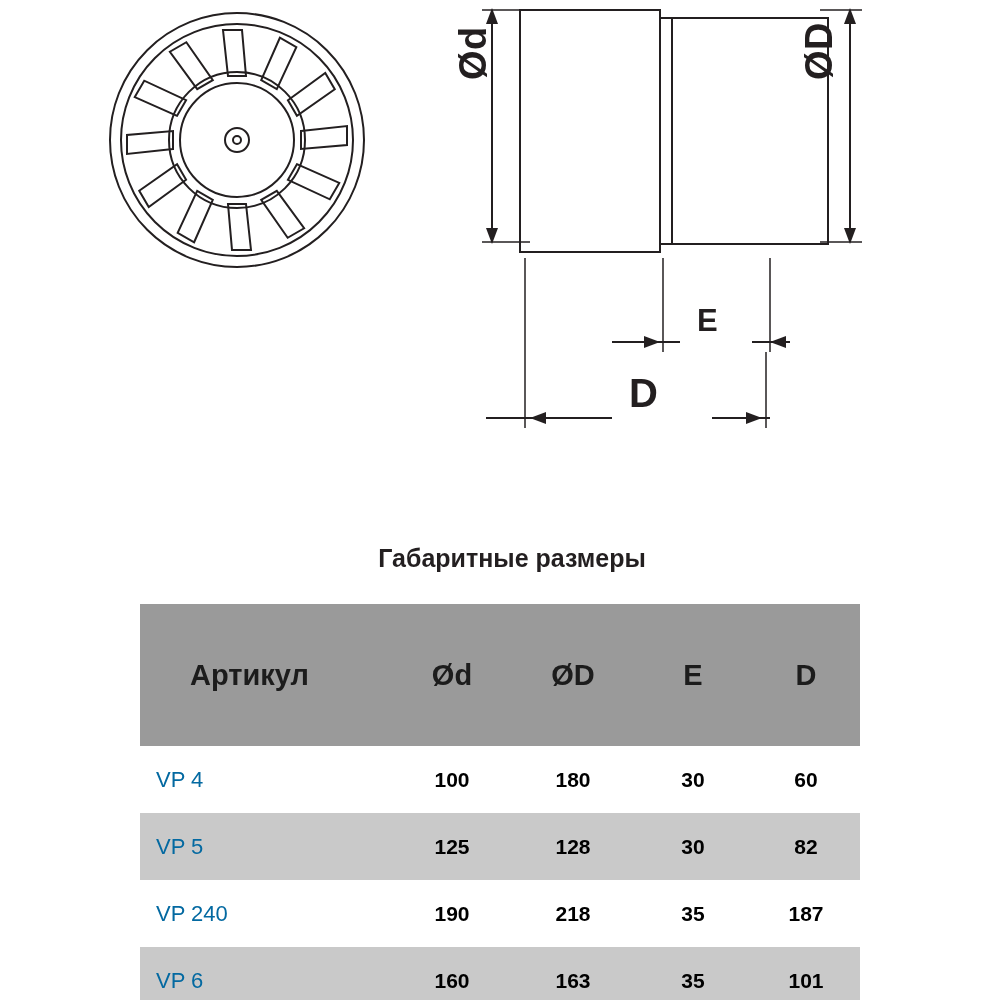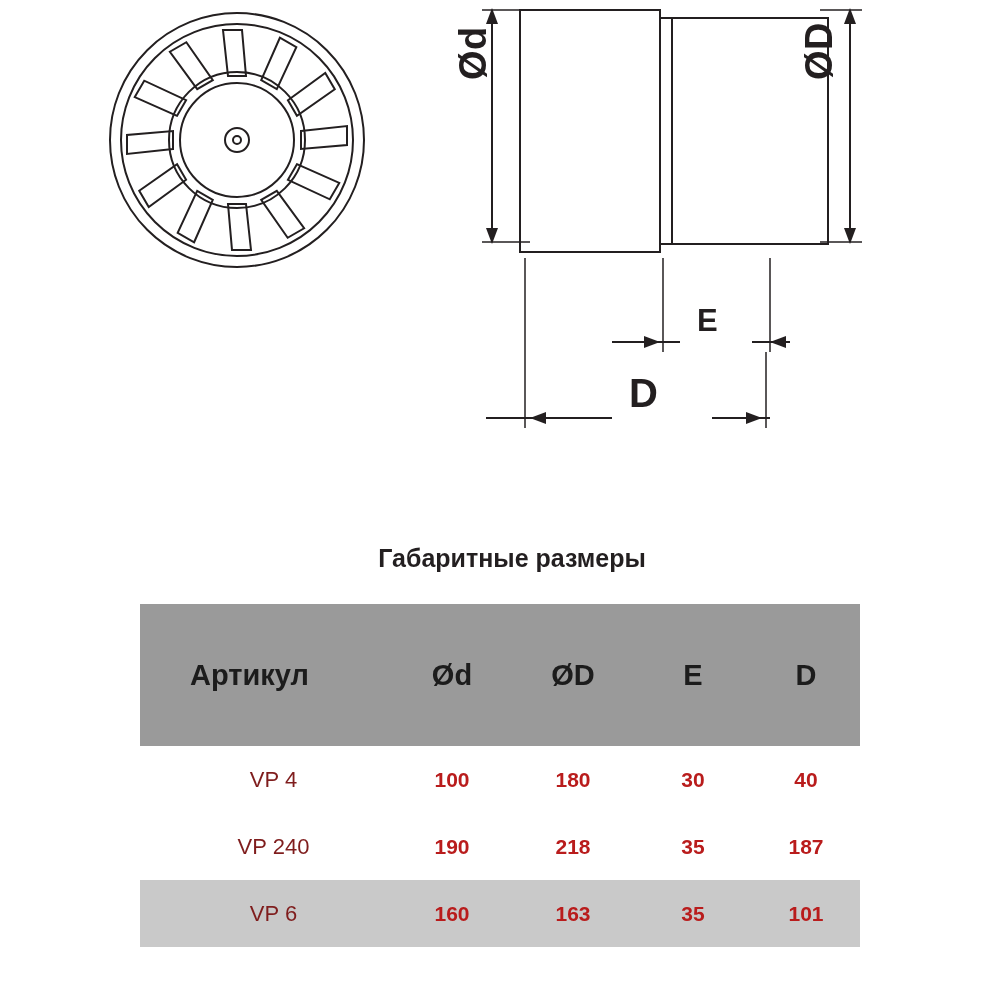--- a/index.html
+++ b/index.html
@@ -85,27 +85,27 @@
   }
   .dims-table thead th.col-art {
     text-align: left;
     padding-left: 50px;
   }
   .dims-table tbody td {
     height: 65px;
     font-size: 21px;
     text-align: center;
     vertical-align: middle;
-    color: #b91c1c;
+    color: #000000;
   }
   .dims-table tbody td.col-art {
-    text-align: center;
+    text-align: left;
     padding-left: 16px;
     font-weight: normal;
-    color: #7f1d1d;
+    color: #0369a1;
     font-size: 22px;
   }
   .dims-table tbody td.num {
     font-weight: bold;
   }
   .dims-table tbody tr.odd td {
     background: #ffffff;
   }
   .dims-table tbody tr.even td {
     background: #c9c9c9;
@@ -241,21 +241,28 @@
         <th>E</th>
         <th>D</th>
       </tr>
     </thead>
     <tbody>
       <tr class="odd">
         <td class="col-art">VP 4</td>
         <td class="num">100</td>
         <td class="num">180</td>
         <td class="num">30</td>
-        <td class="num">40</td>
+        <td class="num">60</td>
+      </tr>
+      <tr class="even">
+        <td class="col-art">VP 5</td>
+        <td class="num">125</td>
+        <td class="num">128</td>
+        <td class="num">30</td>
+        <td class="num">82</td>
       </tr>
       <tr class="odd">
         <td class="col-art">VP 240</td>
         <td class="num">190</td>
         <td class="num">218</td>
         <td class="num">35</td>
         <td class="num">187</td>
       </tr>
       <tr class="even">
         <td class="col-art">VP 6</td>

